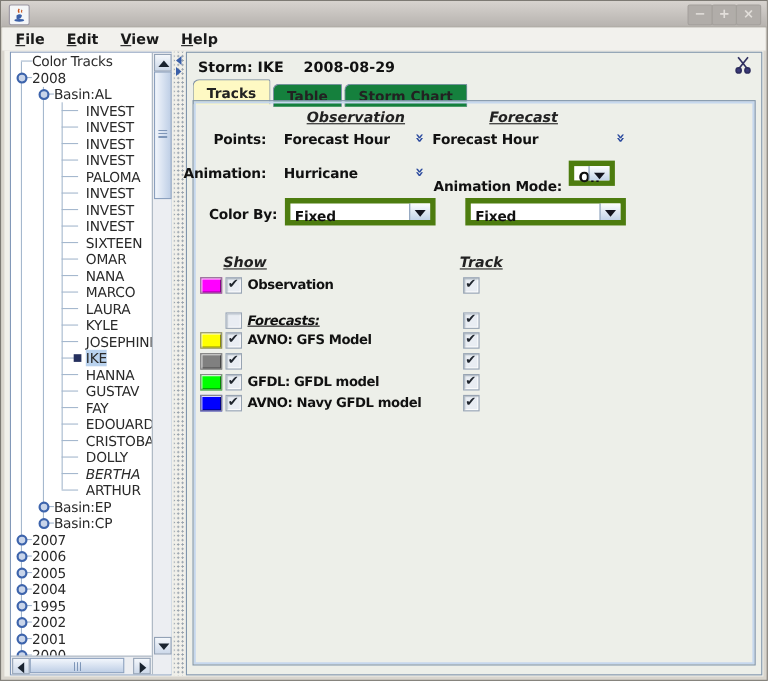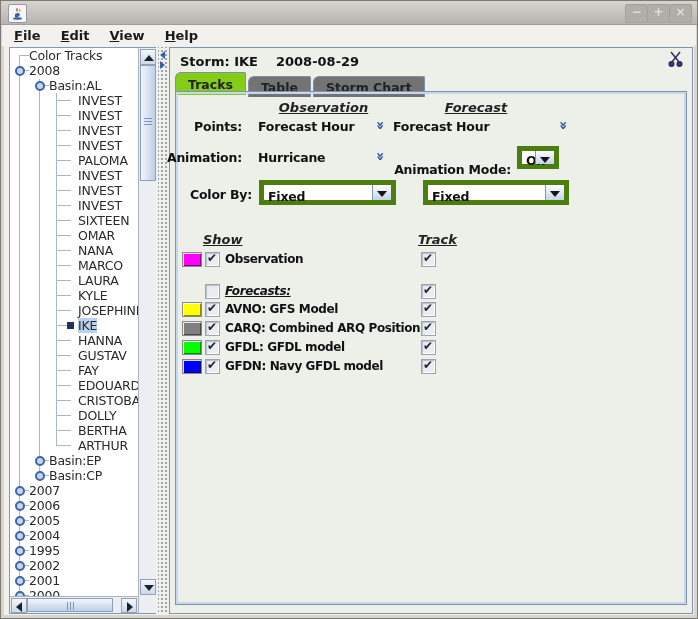--- a/index.html
+++ b/index.html
@@ -52,22 +52,22 @@
   #split-right{top:14px;left:2px;border-top:4px solid transparent;border-bottom:4px solid transparent;border-left:5px solid #3a5fa8;}
 
   
   #right-panel{position:absolute;left:168px;top:46px;width:524px;height:567px;background:#edefe9;border:1px solid #8095ab;box-sizing:border-box;}
   #storm-header{position:absolute;left:10px;top:6px;font-size:13px;font-weight:bold;color:#111;}
   #storm-date{margin-left:18px;}
   #scissors{position:absolute;right:8px;top:3px;width:17px;height:17px;}
 
   #tabs{position:absolute;left:5px;top:24px;height:20px;}
   .tab{position:relative;display:inline-block;vertical-align:bottom;font-size:12.5px;font-weight:bold;color:#222;
-    border:1px solid #7e90a8;border-bottom:none;border-radius:6px 2px 0 0;padding:3px 12px 2px 12px;margin-right:2px;background:#737373;top:2px;}
-  .tab.selected{background:#84cc16;top:0;padding-top:4px;padding-bottom:3px;}
+    border:1px solid #7e90a8;border-bottom:none;border-radius:6px 2px 0 0;padding:3px 12px 2px 12px;margin-right:2px;background:#15803d;top:2px;}
+  .tab.selected{background:#fef9c3;top:0;padding-top:4px;padding-bottom:3px;}
 
   #tabpane{position:absolute;left:5px;top:43px;width:512px;height:514px;border:1px solid #8095ab;box-shadow:inset 0 0 0 2px #c6d8ee;box-sizing:border-box;}
 
   .colhdr{position:absolute;font-size:13px;font-weight:bold;font-style:italic;text-decoration:underline;color:#222;text-align:center;}
   .lblr{position:absolute;font-size:12.5px;font-weight:bold;color:#111;text-align:right;letter-spacing:-0.2px;}
   .lbll{position:absolute;font-size:12.5px;font-weight:bold;color:#111;letter-spacing:-0.2px;white-space:nowrap;}
   .chev{position:absolute;width:13px;height:13px;color:#2b4a9e;font-weight:bold;font-size:14px;line-height:13px;transform:rotate(90deg);text-align:center;}
 
   .combo{position:absolute;background:#fff;border:5px solid #4d7c0f;box-sizing:border-box;}
   .combo .val{position:absolute;left:4px;top:2px;font-size:12.5px;font-weight:bold;color:#111;letter-spacing:-0.2px;white-space:nowrap;}
@@ -206,21 +206,21 @@
             <span class="tlabel" style="left: 68px;">EDOUARD</span>
           </div>
           <div class="trow" style="top: 345px;">
             <i class="stub" style="left:46px;width:15px"></i>
             <span class="tlabel" style="left: 68px;">CRISTOBAL</span>
           </div>
           <div class="trow" style="top: 360px;">
             <i class="stub" style="left:46px;width:15px"></i>
             <span class="tlabel" style="left: 68px;">DOLLY</span>
           </div>
-          <div class="trow" style="top: 375px;">
+          <div class="trow" style="top: 375px; font-style: italic;">
             <i class="stub" style="left:46px;width:15px"></i>
             <span class="tlabel" style="left: 68px;">BERTHA</span>
           </div>
           <div class="trow" style="top: 390px;">
             <i class="stub" style="left:46px;width:15px"></i>
             <span class="tlabel" style="left: 68px;">ARTHUR</span>
           </div>
           <div class="trow" style="top: 405px;">
             <i class="stub" style="left:29px;width:10px"></i>
             <i class="knob" style="left:25px"></i>
@@ -385,41 +385,40 @@
             <span class="flabel" style="left: 49px;">AVNO: GFS Model</span>
             <span class="cb" style="left: 245px;">
               <i class="ck">✔</i>
             </span>
           </div>
           <div class="frow" style="top: 229px;">
             <i class="swatch" style="background: rgb(128, 128, 128);"></i>
             <span class="cb" style="left: 29px;">
               <i class="ck">✔</i>
             </span>
-            <span class="flabel" style="left: 49px;">CARQ: Combined ARQ Position</span>
             <span class="cb" style="left: 245px;">
               <i class="ck">✔</i>
             </span>
           </div>
           <div class="frow" style="top: 248px;">
             <i class="swatch" style="background: rgb(0, 255, 0);"></i>
             <span class="cb" style="left: 29px;">
               <i class="ck">✔</i>
             </span>
             <span class="flabel" style="left: 49px;">GFDL: GFDL model</span>
             <span class="cb" style="left: 245px;">
               <i class="ck">✔</i>
             </span>
           </div>
           <div class="frow" style="top: 267px;">
             <i class="swatch" style="background: rgb(0, 0, 255);"></i>
             <span class="cb" style="left: 29px;">
               <i class="ck">✔</i>
             </span>
-            <span class="flabel" style="left: 49px;">GFDN: Navy GFDL model</span>
+            <span class="flabel" style="left: 49px;">AVNO: Navy GFDL model</span>
             <span class="cb" style="left: 245px;">
               <i class="ck">✔</i>
             </span>
           </div>
         </div>
     </div>
   </div>
 
 </div>
 

